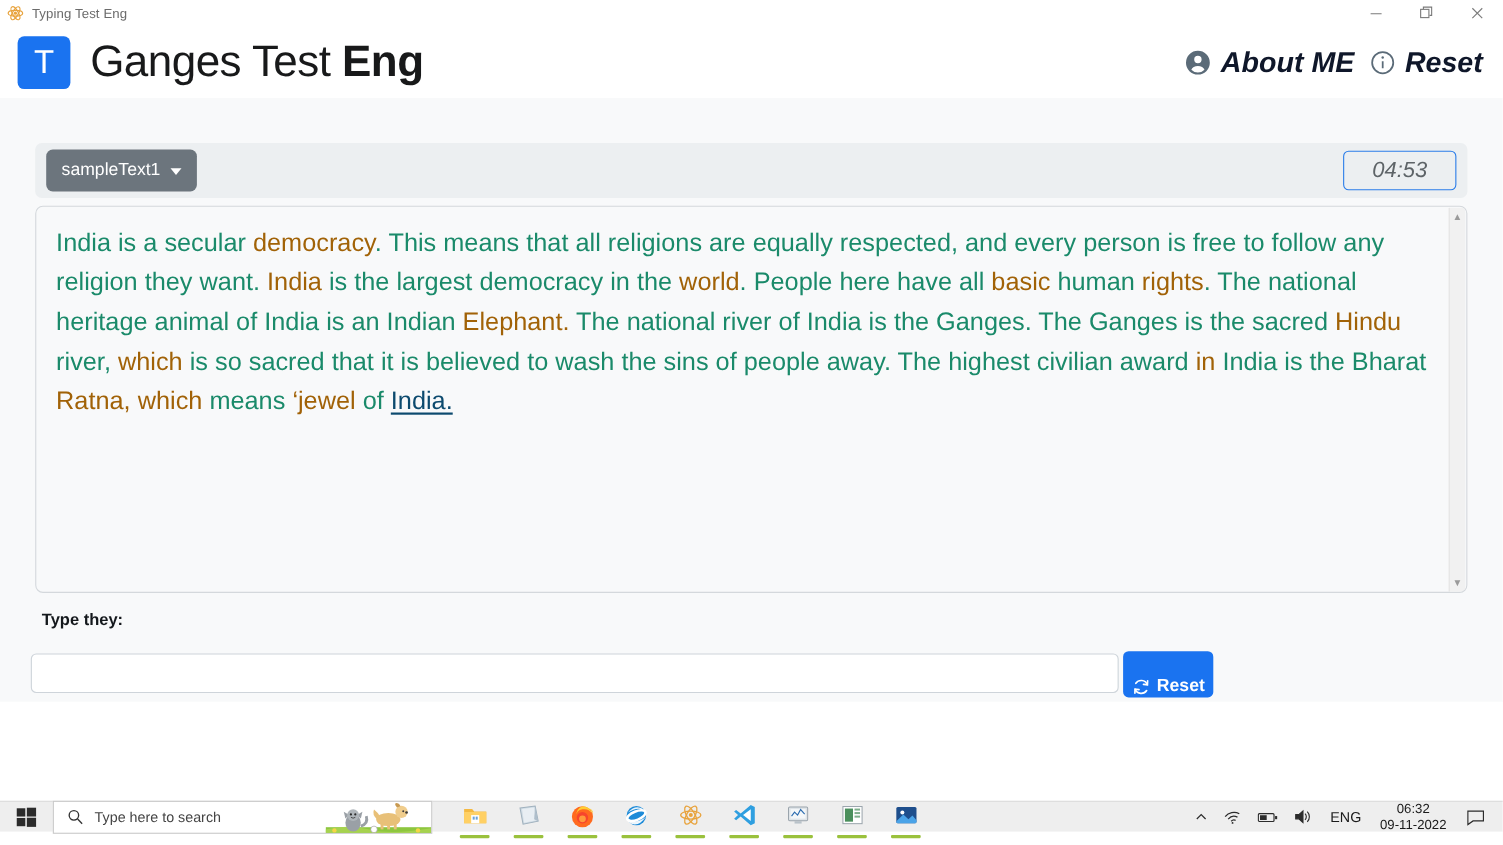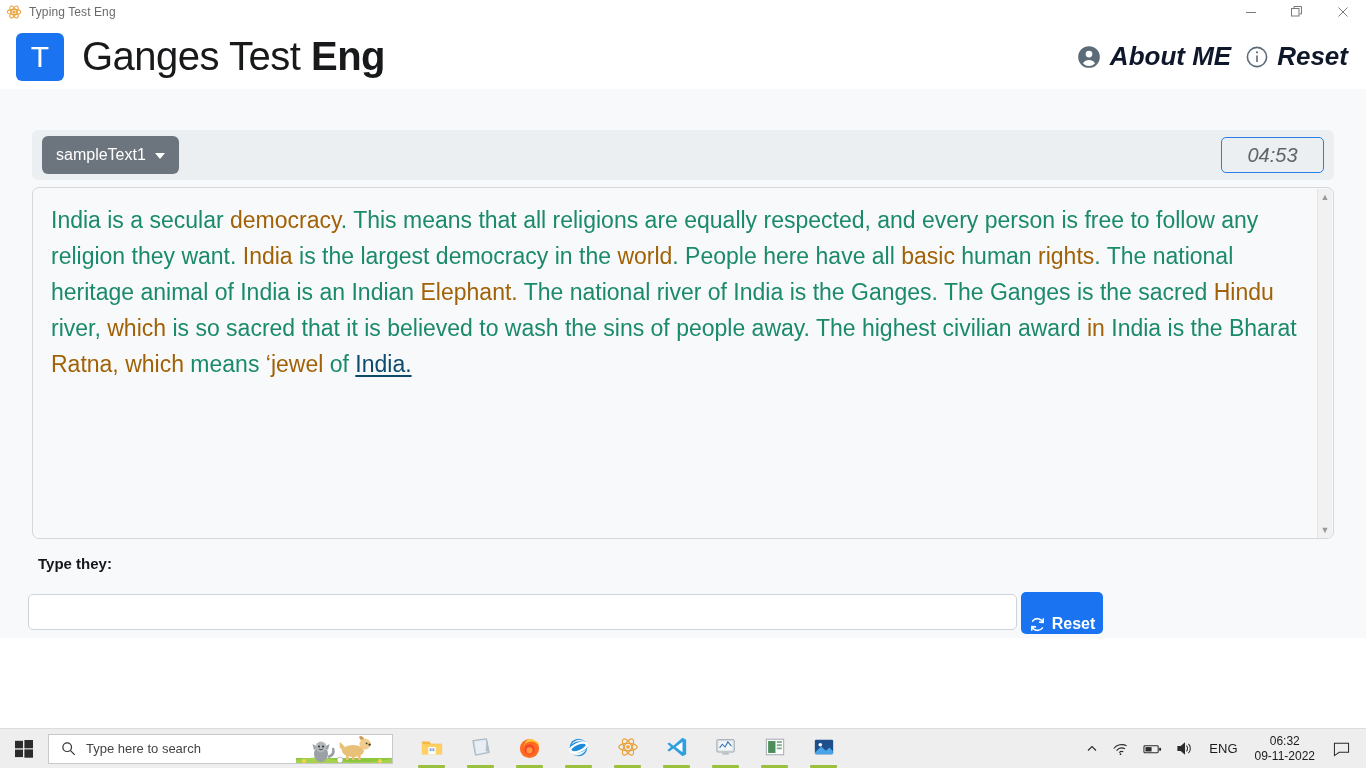--- a/index.html
+++ b/index.html
@@ -211,21 +211,21 @@
     gap: 6px;
     font-size: 16px; font-weight: 700;
     font-family: "Liberation Sans", sans-serif;
     cursor: pointer;
   }
   .reset-btn svg { display: block; }
 
   
   .taskbar {
     position: absolute; left: 0; top: 728px;
-    width: 1366px; height: 40px;
+    width: 1366px; height: 28px;
     background: #eeeeee;
     display: flex; align-items: center;
     border-top: 1px solid #dcdcdc;
     box-sizing: border-box;
   }
   .start-btn {
     width: 48px; height: 40px;
     display: flex; align-items: center; justify-content: center;
   }
   .search-box {

